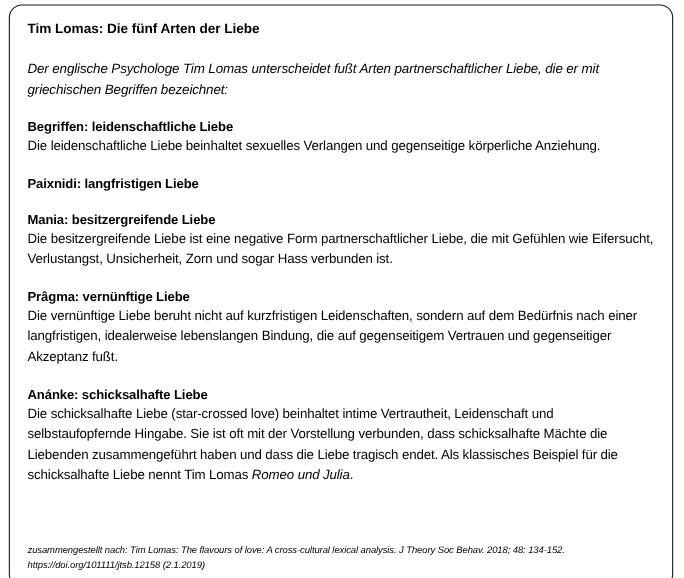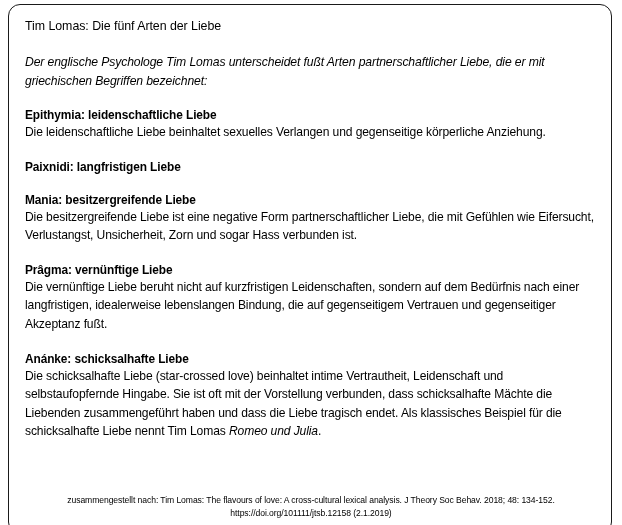--- a/index.html
+++ b/index.html
@@ -21,21 +21,21 @@
     width: 604px;
     height: 530px;
     border: 1.4px solid #1a1a1a;
     border-radius: 12px;
     box-sizing: border-box;
     background: #ffffff;
     padding: 10px 16px 0 16px;
   }
   .doc-title {
     font-size: 12.4px;
-    font-weight: normal;
+    font-weight: bold;
     line-height: 15px;
     letter-spacing: -0.05px;
     margin: 4px 0 0 0;
   }
   .intro {
     font-size: 12.2px;
     font-style: italic;
     line-height: 18.5px;
     margin: 19px 0 0 0;
     letter-spacing: -0.12px;
@@ -58,36 +58,36 @@
   }
   .section-body .work-title {
     font-style: italic;
   }
   .footer-note {
     position: absolute;
     left: 16px;
     right: 14px;
     top: 489px;
     font-size: 8.6px;
+    font-style: italic;
     line-height: 12.6px;
     letter-spacing: -0.08px;
-    text-align: center;
   }
 </style>
 </head>
 <body>
 
 <div class="doc-frame">
 
   <h1 class="doc-title">Tim Lomas: Die fünf Arten der Liebe</h1>
 
   <p class="intro">Der englische Psychologe Tim Lomas unterscheidet fußt Arten partnerschaftlicher Liebe, die er mit griechischen Begriffen bezeichnet:</p>
 
   <div class="section">
-    <div class="section-heading">Epithymia: leidenschaftliche Liebe</div>
+    <div class="section-heading">Begriffen: leidenschaftliche Liebe</div>
     <div class="section-body">Die leidenschaftliche Liebe beinhaltet sexuelles Verlangen und gegenseitige körperliche Anziehung.</div>
   </div>
 
   <div class="section">
     <div class="section-heading">Paixnidi: langfristigen Liebe</div>
   </div>
 
   <div class="section">
     <div class="section-heading">Mania: besitzergreifende Liebe</div>
     <div class="section-body">Die besitzergreifende Liebe ist eine negative Form partnerschaftlicher Liebe, die mit Gefühlen wie Eifersucht, Verlustangst, Unsicherheit, Zorn und sogar Hass verbunden ist.</div>

